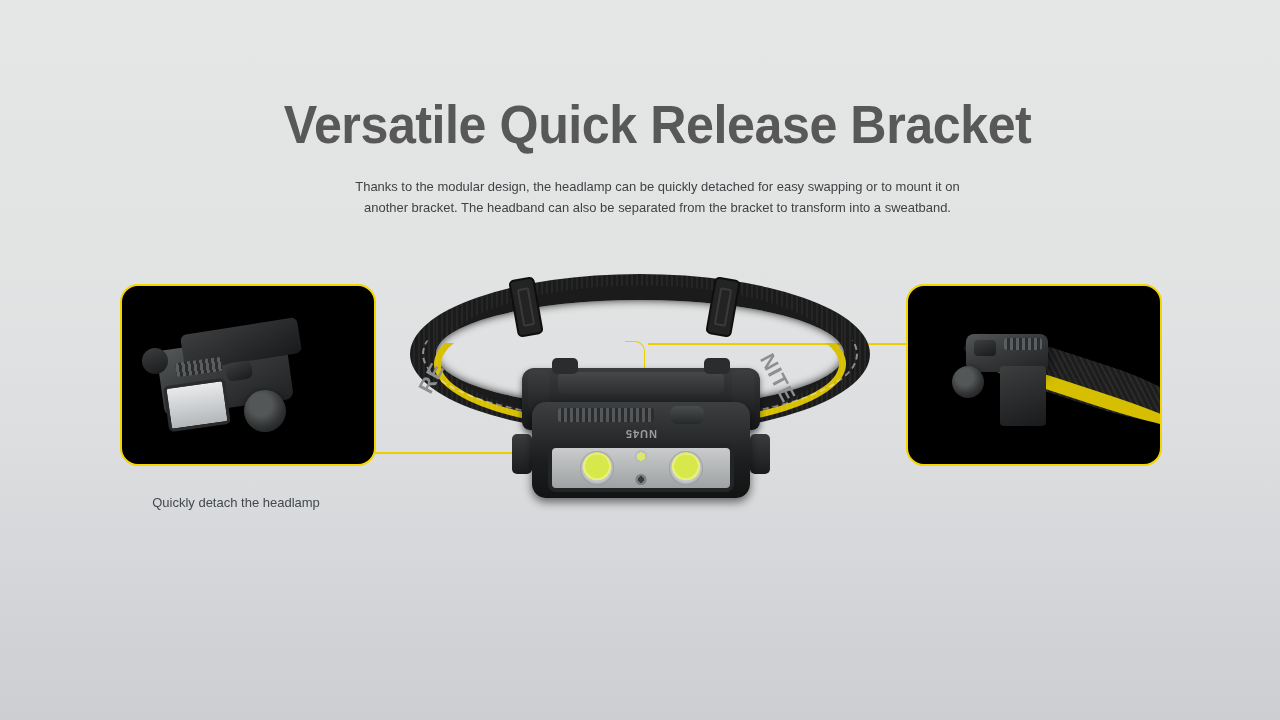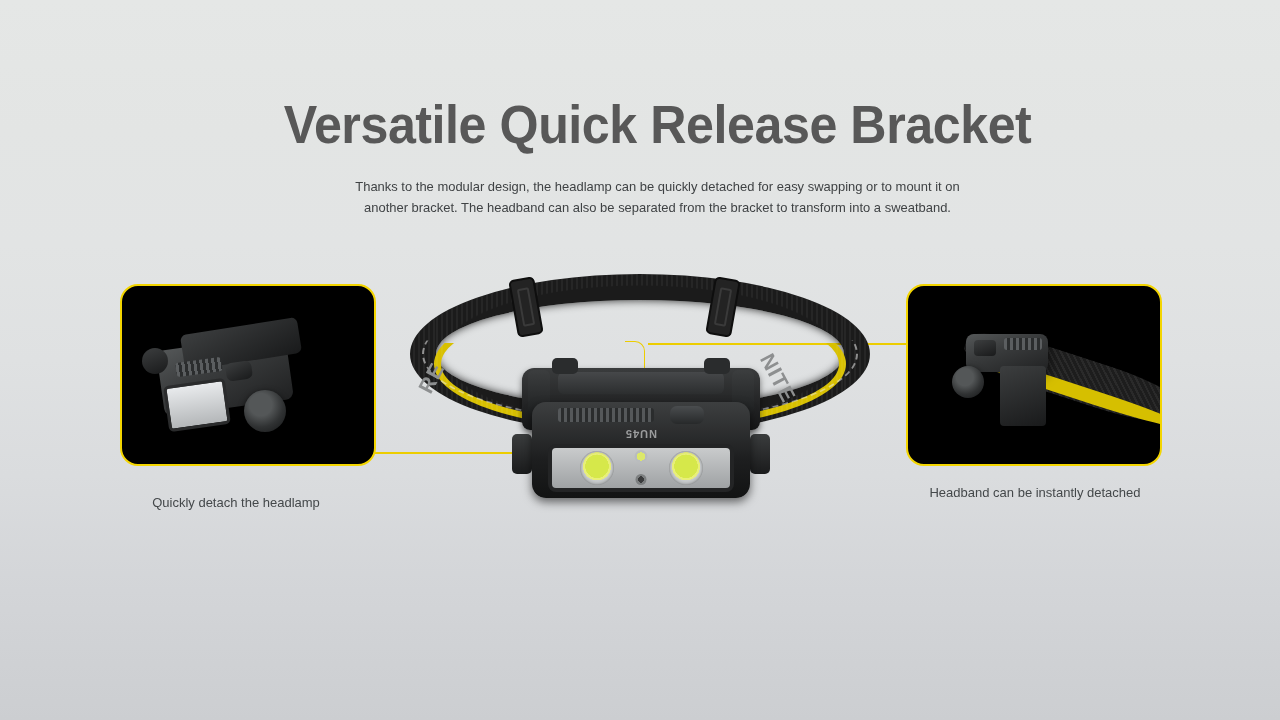--- a/index.html
+++ b/index.html
@@ -243,21 +243,20 @@
 <div class="inset inset-right">
   <div class="ph ph-strap" style="left:52px; top:70px; width:230px; height:44px; border-radius:40%; transform:rotate(18deg);"></div>
   <div class="ph ph-strap-yellow" style="left:56px; top:98px; width:220px; height:14px; border-radius:40%; transform:rotate(18deg);"></div>
   <div class="ph ph-body" style="left:58px; top:48px; width:82px; height:38px;"></div>
   <div class="ph ph-grip" style="left:96px; top:52px; width:38px; height:12px;"></div>
   <div class="ph ph-dark" style="left:66px; top:54px; width:22px; height:16px; border-radius:4px;"></div>
   <div class="ph ph-knob" style="left:44px; top:80px; width:32px; height:32px;"></div>
   <div class="ph ph-dark" style="left:92px; top:80px; width:46px; height:60px; border-radius:4px;"></div>
 </div>
 <div class="caption caption-right">
-  <span>Headband can be instantly detached</span>
 </div>
 
 <div class="product">
   <div class="band-outer"></div>
   <div class="band-inner-yellow"></div>
   <div class="band-texture"></div>
   <div class="band-dash"></div>
 
   <div class="brand-left">RE</div>
   <div class="brand-right">NITE</div>

